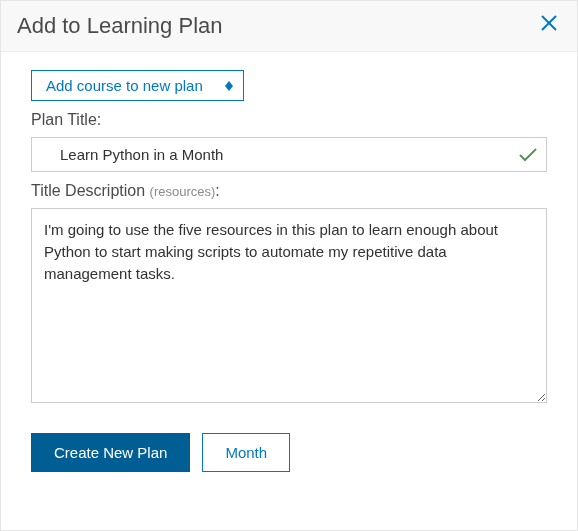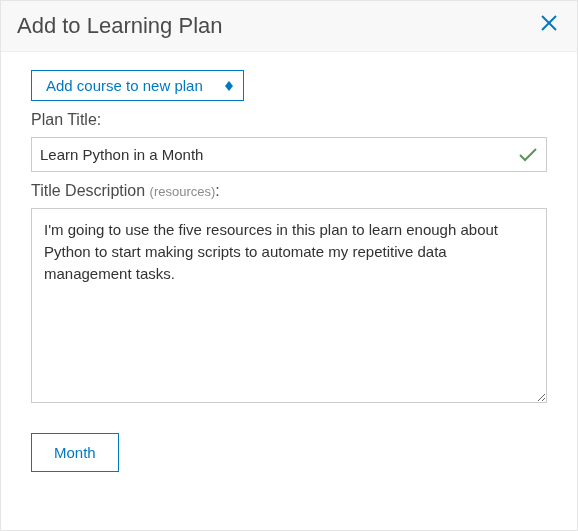--- a/index.html
+++ b/index.html
@@ -84,21 +84,21 @@
     .optional {
       font-size: 13px;
       color: #8a8a8a;
     }
     .input-wrapper {
       position: relative;
     }
     .text-input {
       width: 100%;
       border: 1px solid #cccccc;
-      padding: 8px 36px 8px 8px;
+      padding: 8px 36px 8px 28px;
       font-size: 15px;
       color: #323232;
       font-family: inherit;
       outline: none;
     }
     .valid-icon {
       position: absolute;
       right: 10px;
       top: 50%;
       transform: translateY(-50%);
@@ -188,18 +188,19 @@
     </div>
 
     <div class="field-group">
       <label class="field-label">
         <span>Title Description </span><span class="optional">(resources)</span><span>:</span>
       </label>
       <textarea class="textarea" style="">I'm going to use the five resources in this plan to learn enough about Python to start making scripts to automate my repetitive data management tasks.</textarea>
     </div>
 
     <div class="button-row">
+      <button class="btn btn-primary">Create New Plan</button>
       <button class="btn btn-secondary">Month</button>
     </div>
 
   </div>
 
 </div>
 
 </body></html>

